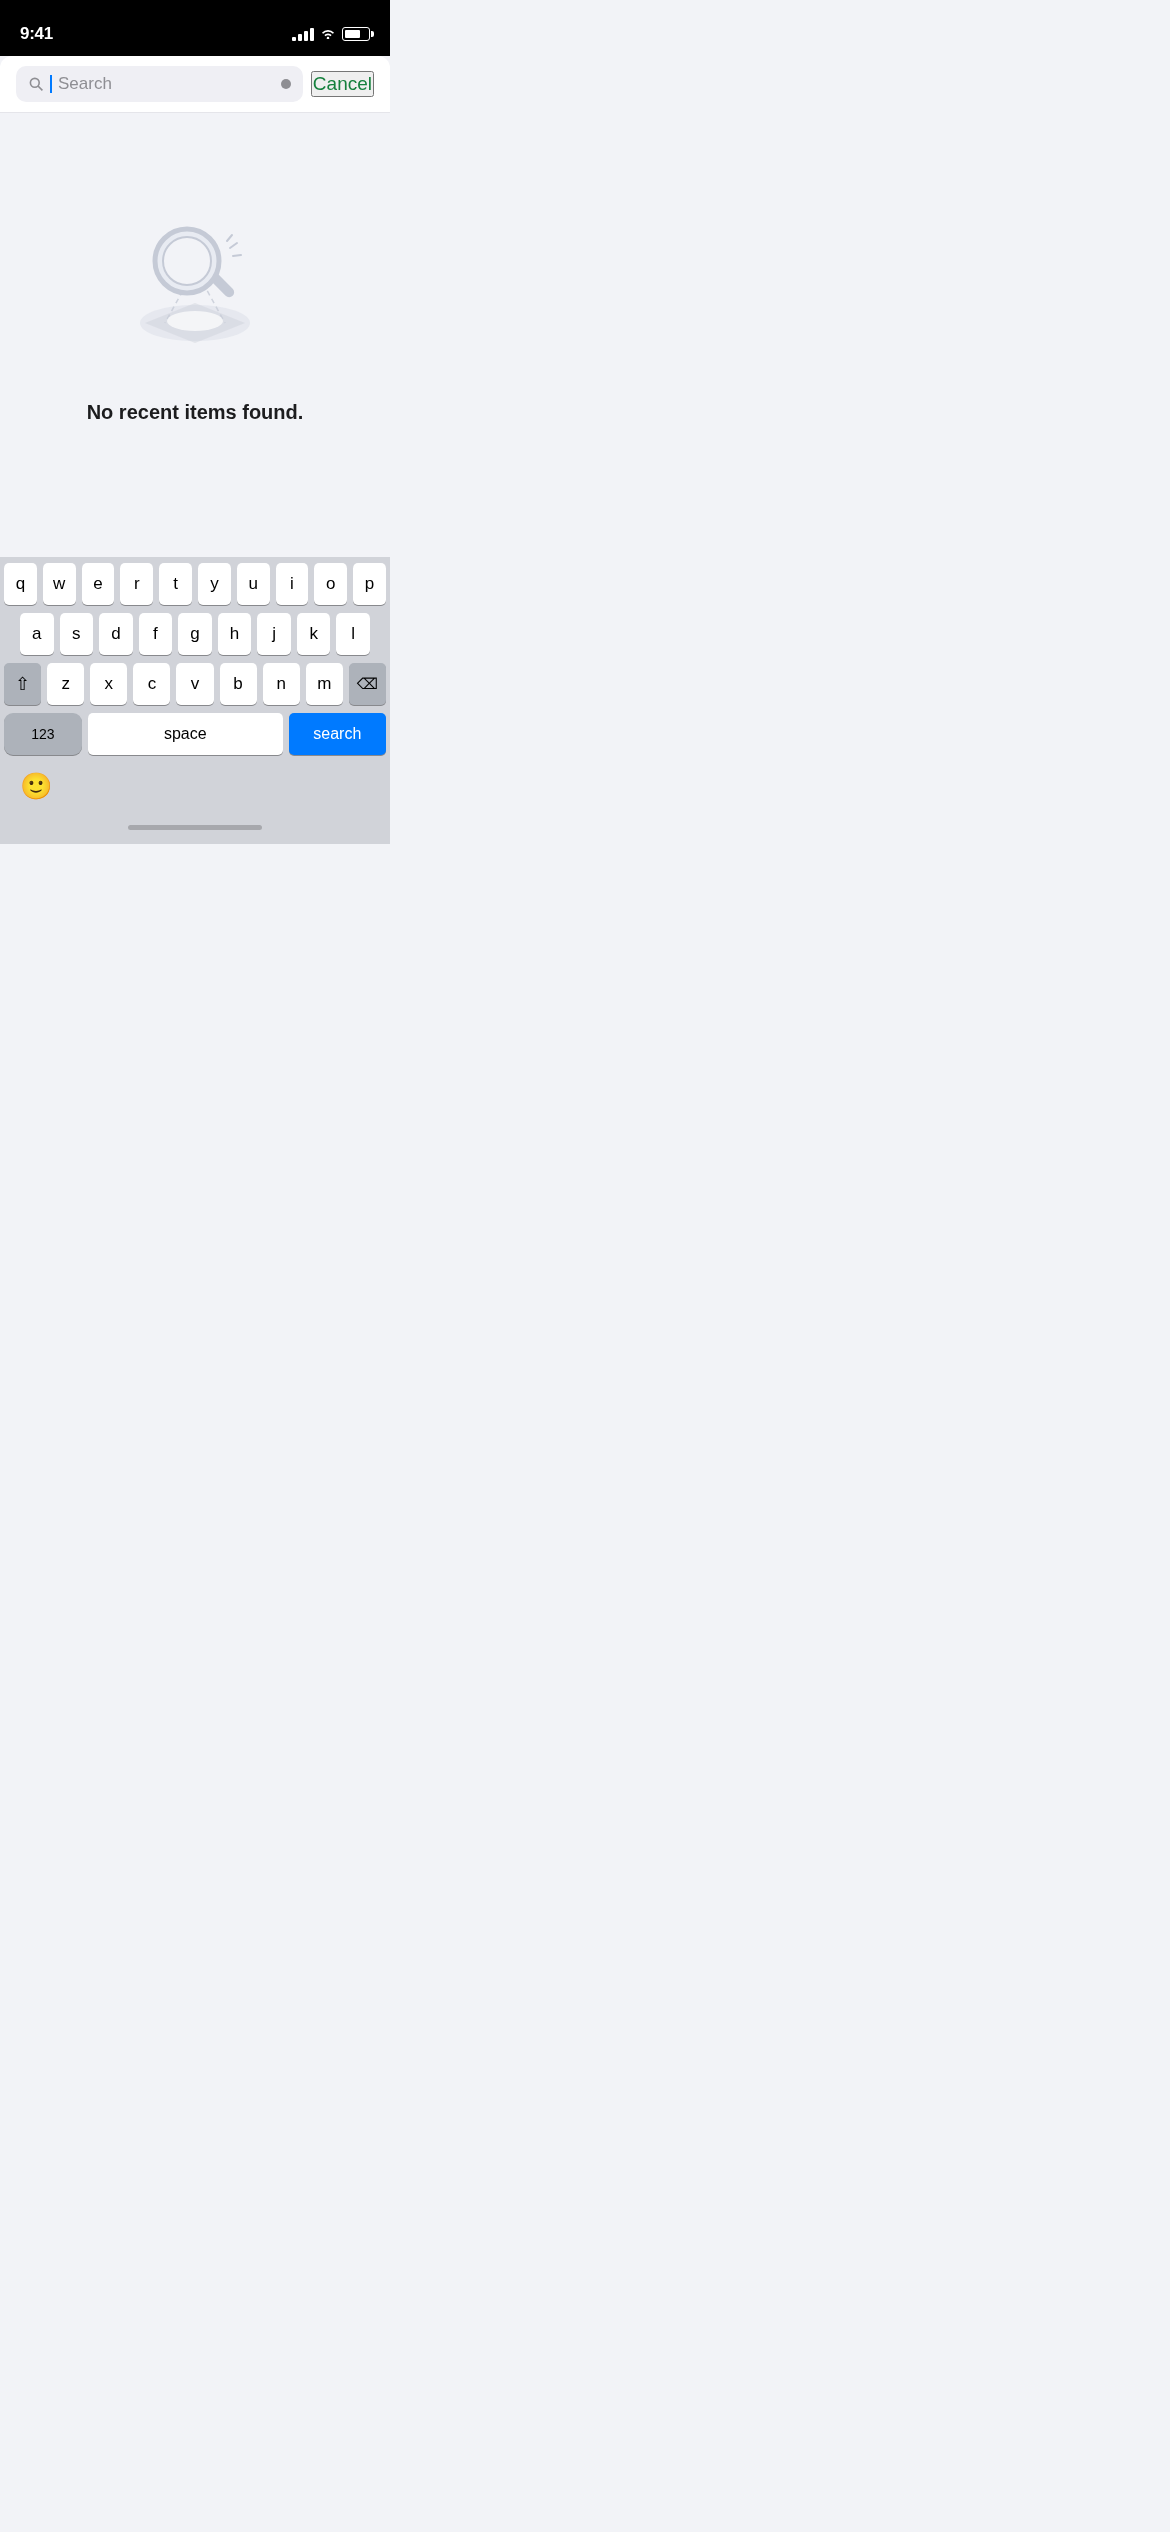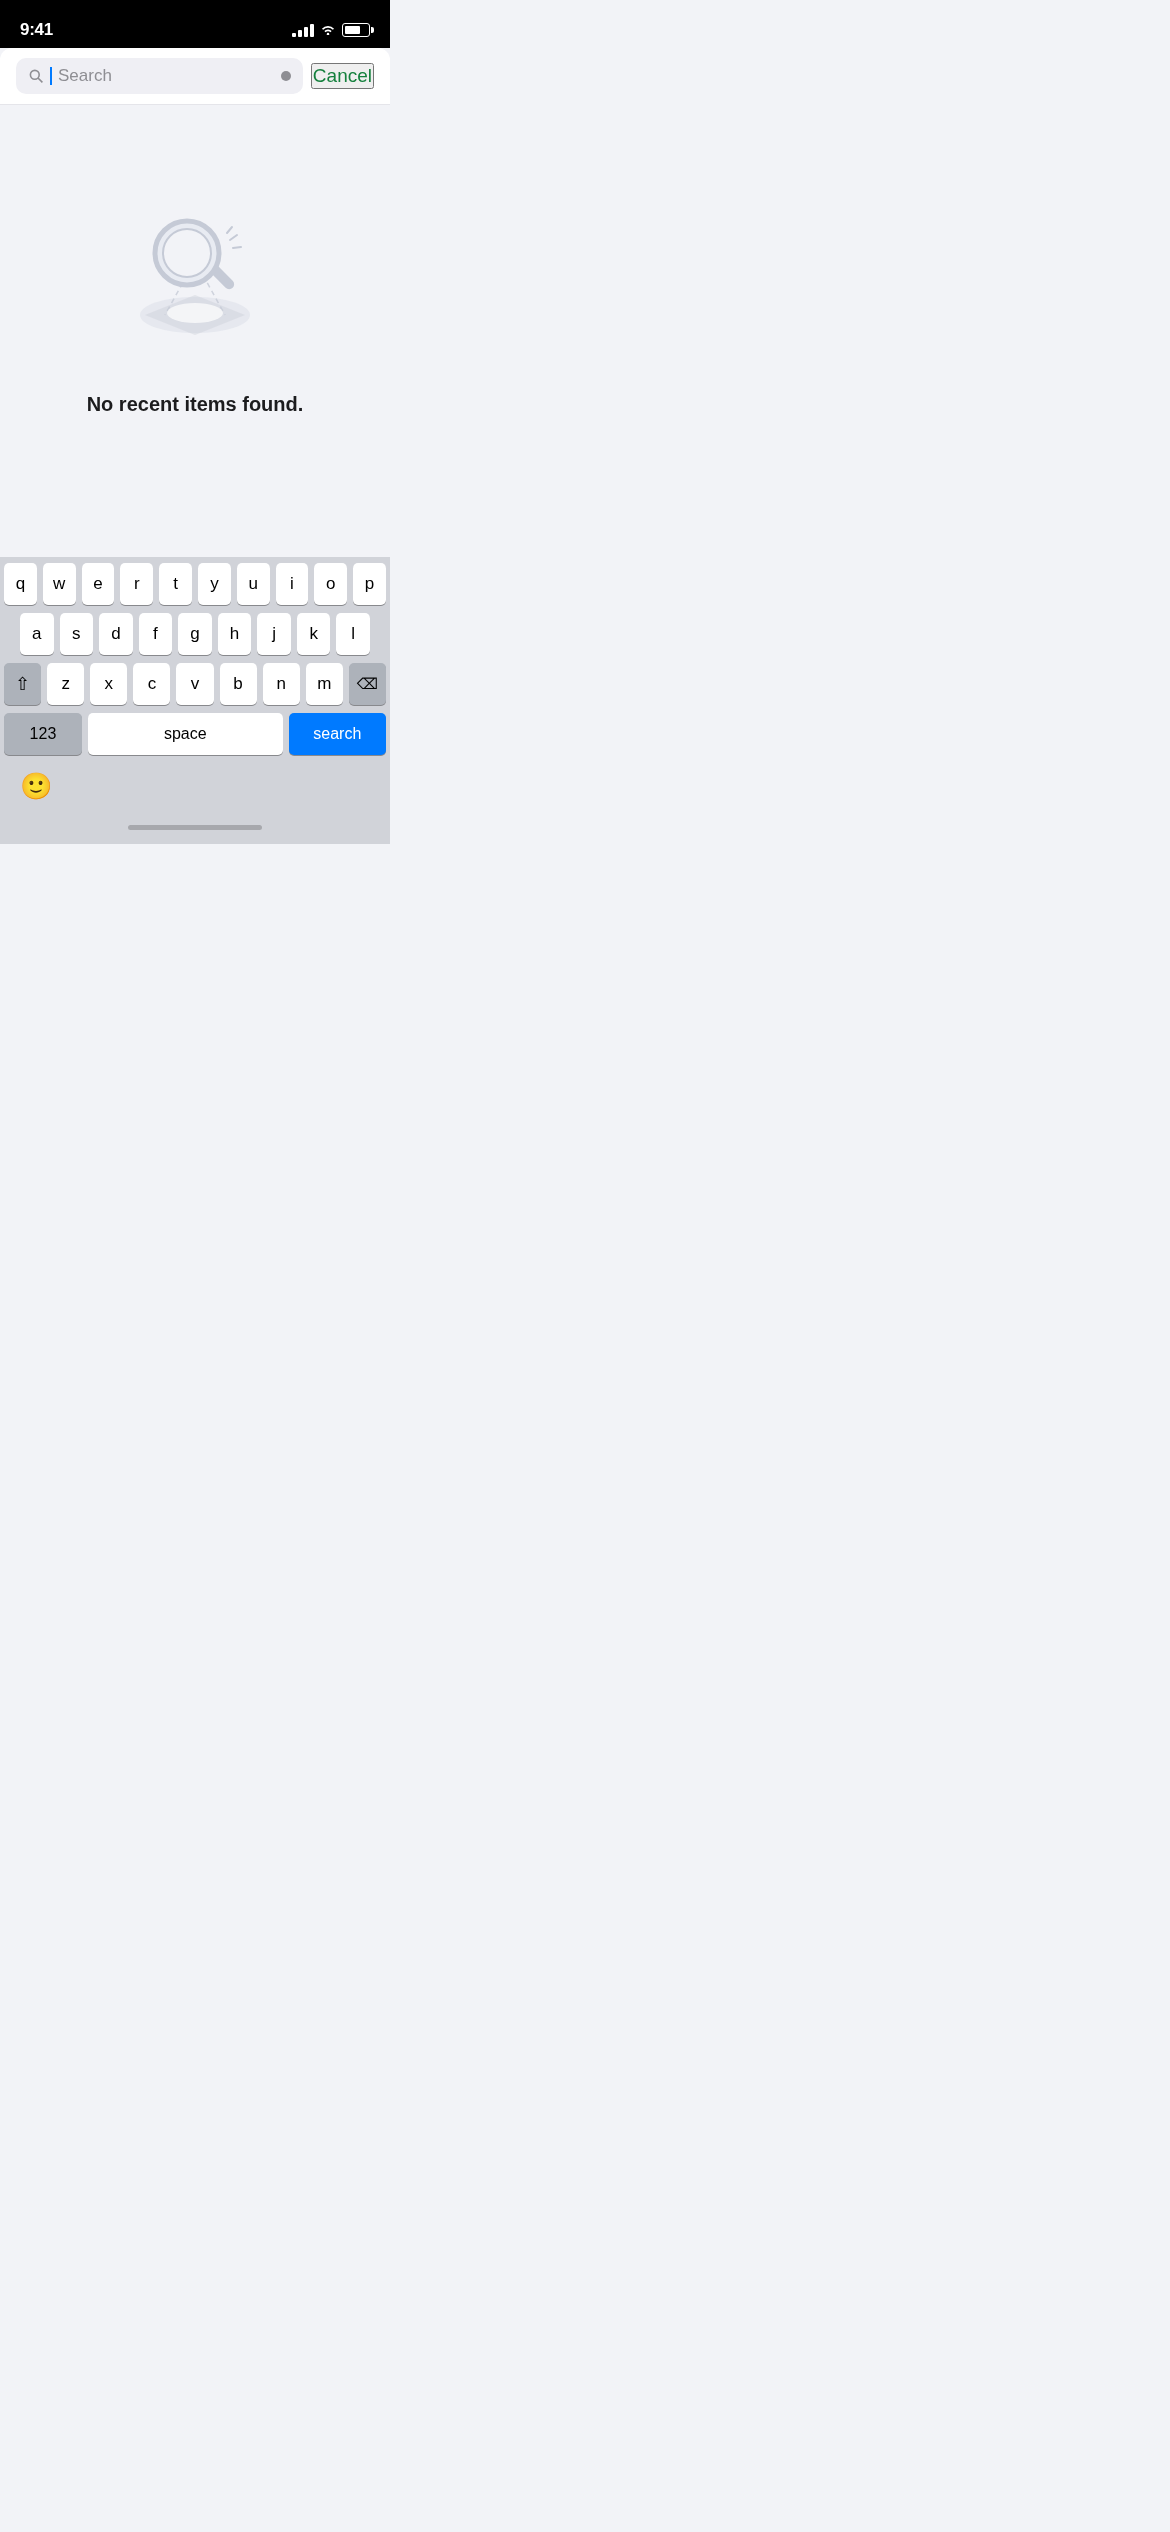--- a/index.html
+++ b/index.html
@@ -9,21 +9,21 @@
       height: 844px;
       background: #f2f3f7;
       font-family: -apple-system, BlinkMacSystemFont, 'Helvetica Neue', sans-serif;
       overflow: hidden;
       position: relative;
     }
 
     
     .status-bar {
       background: #000;
-      height: 48px;
+      height: 56px;
       display: flex;
       align-items: center;
       justify-content: space-between;
       padding: 12px 20px 0 20px;
     }
     .status-time {
       color: #fff;
       font-size: 17px;
       font-weight: 600;
       letter-spacing: -0.3px;
@@ -217,21 +217,22 @@
       background: #007aff;
       color: #fff;
       flex: 1.5;
       max-width: none;
       font-size: 16px;
       font-weight: 500;
     }
     .key-123 {
       flex: 1.2;
       max-width: none;
-      font-size: 16px;
+      font-size: 14px;
+      border-radius: 9px;
     }
     .emoji-btn {
       background: none;
       border: none;
       font-size: 26px;
       padding: 4px 8px;
       cursor: pointer;
     }
     .home-indicator {
       height: 34px;

